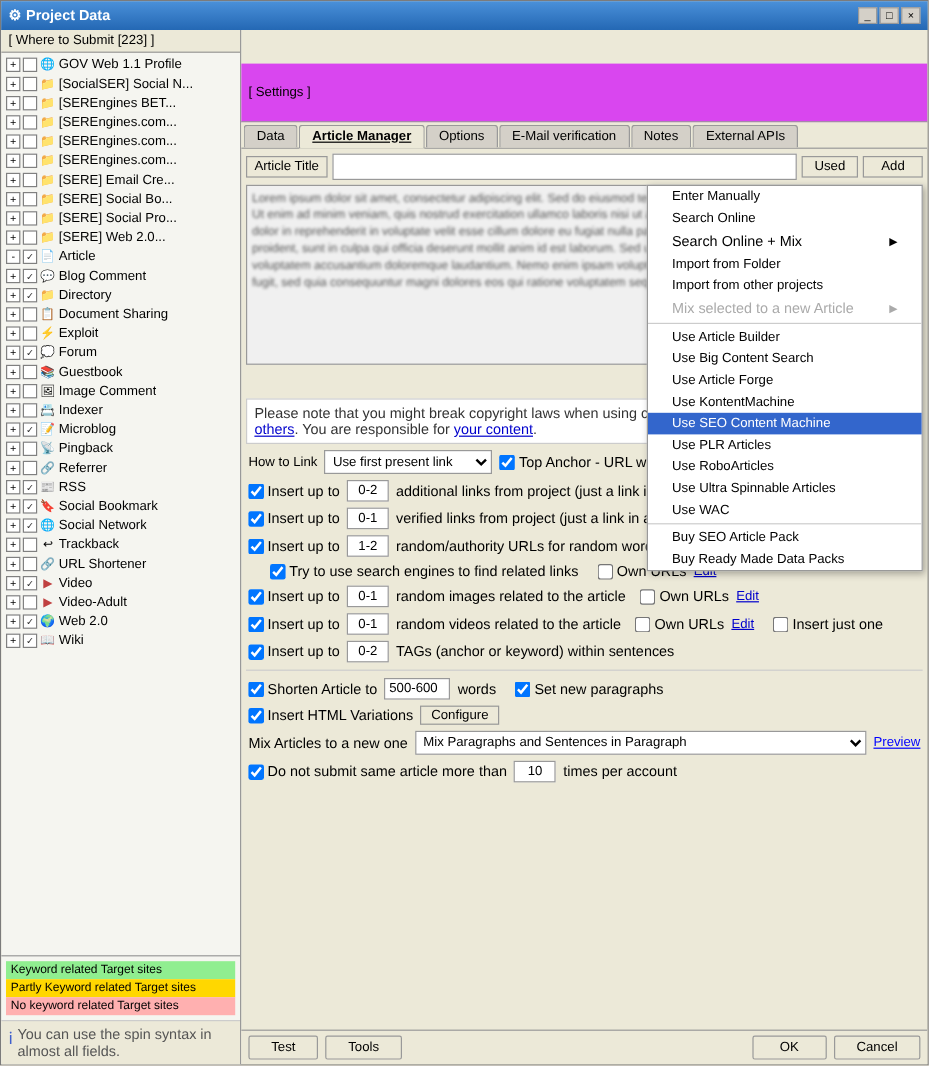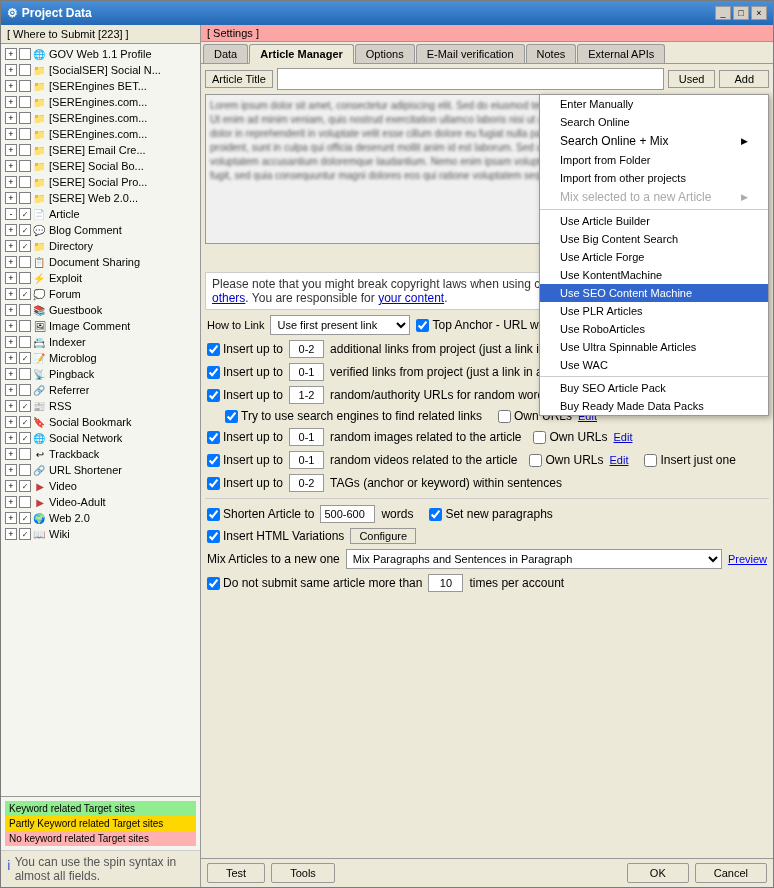--- a/index.html
+++ b/index.html
@@ -37,24 +37,24 @@
     .legend { padding: 4px; border-top: 1px solid #999; }
     .legend-item { padding: 2px 4px; font-size: 10px; }
     .legend-green { background: #90ee90; }
     .legend-yellow { background: #ffd700; }
     .legend-red { background: #ffb0b0; }
 
     .bottom-hint { padding: 4px 6px; border-top: 1px solid #ccc; font-size: 10px; color: #555; display: flex; align-items: flex-start; gap: 4px; background: #ece9d8; }
 
     
     .right-panel { flex: 1; display: flex; flex-direction: column; overflow: hidden; }
-    .settings-bar { background: #fca5a5; border-bottom: 1px solid #999; padding: 2px 6px; font-size: 11px; }
+    .settings-bar { background: #d946ef; border-bottom: 1px solid #999; padding: 18px 6px; font-size: 11px; margin-top: 28px; }
     .tabs { display: flex; border-bottom: 1px solid #999; background: #ece9d8; padding: 2px 2px 0; gap: 1px; }
     .tab { padding: 3px 10px; border: 1px solid #999; border-bottom: none; background: #d4d0c8; cursor: pointer; font-size: 11px; border-radius: 3px 3px 0 0; }
-    .tab.active { background: #ece9d8; font-weight: bold; border-bottom: 1px solid #ece9d8; margin-bottom: -1px; z-index: 1; }
+    .tab.active { background: #ece9d8; font-weight: bold; border-bottom: 1px solid #ece9d8; margin-bottom: -1px; z-index: 1; text-decoration: underline; }
 
     .content-area { flex: 1; display: flex; flex-direction: column; overflow: hidden; padding: 4px; gap: 4px; }
 
     
     .article-title-row { display: flex; align-items: center; gap: 4px; }
     .article-title-label { font-size: 11px; padding: 2px 6px; background: #ece9d8; border: 1px solid #999; }
     .article-title-input { flex: 1; height: 22px; border: 1px solid #999; padding: 2px 4px; font-size: 11px; background: white; }
     .btn-used { padding: 2px 10px; background: #ece9d8; border: 1px solid #999; cursor: pointer; font-size: 11px; }
     .btn-add { padding: 2px 14px; background: #ece9d8; border: 1px solid #999; cursor: pointer; font-size: 11px; }
 

